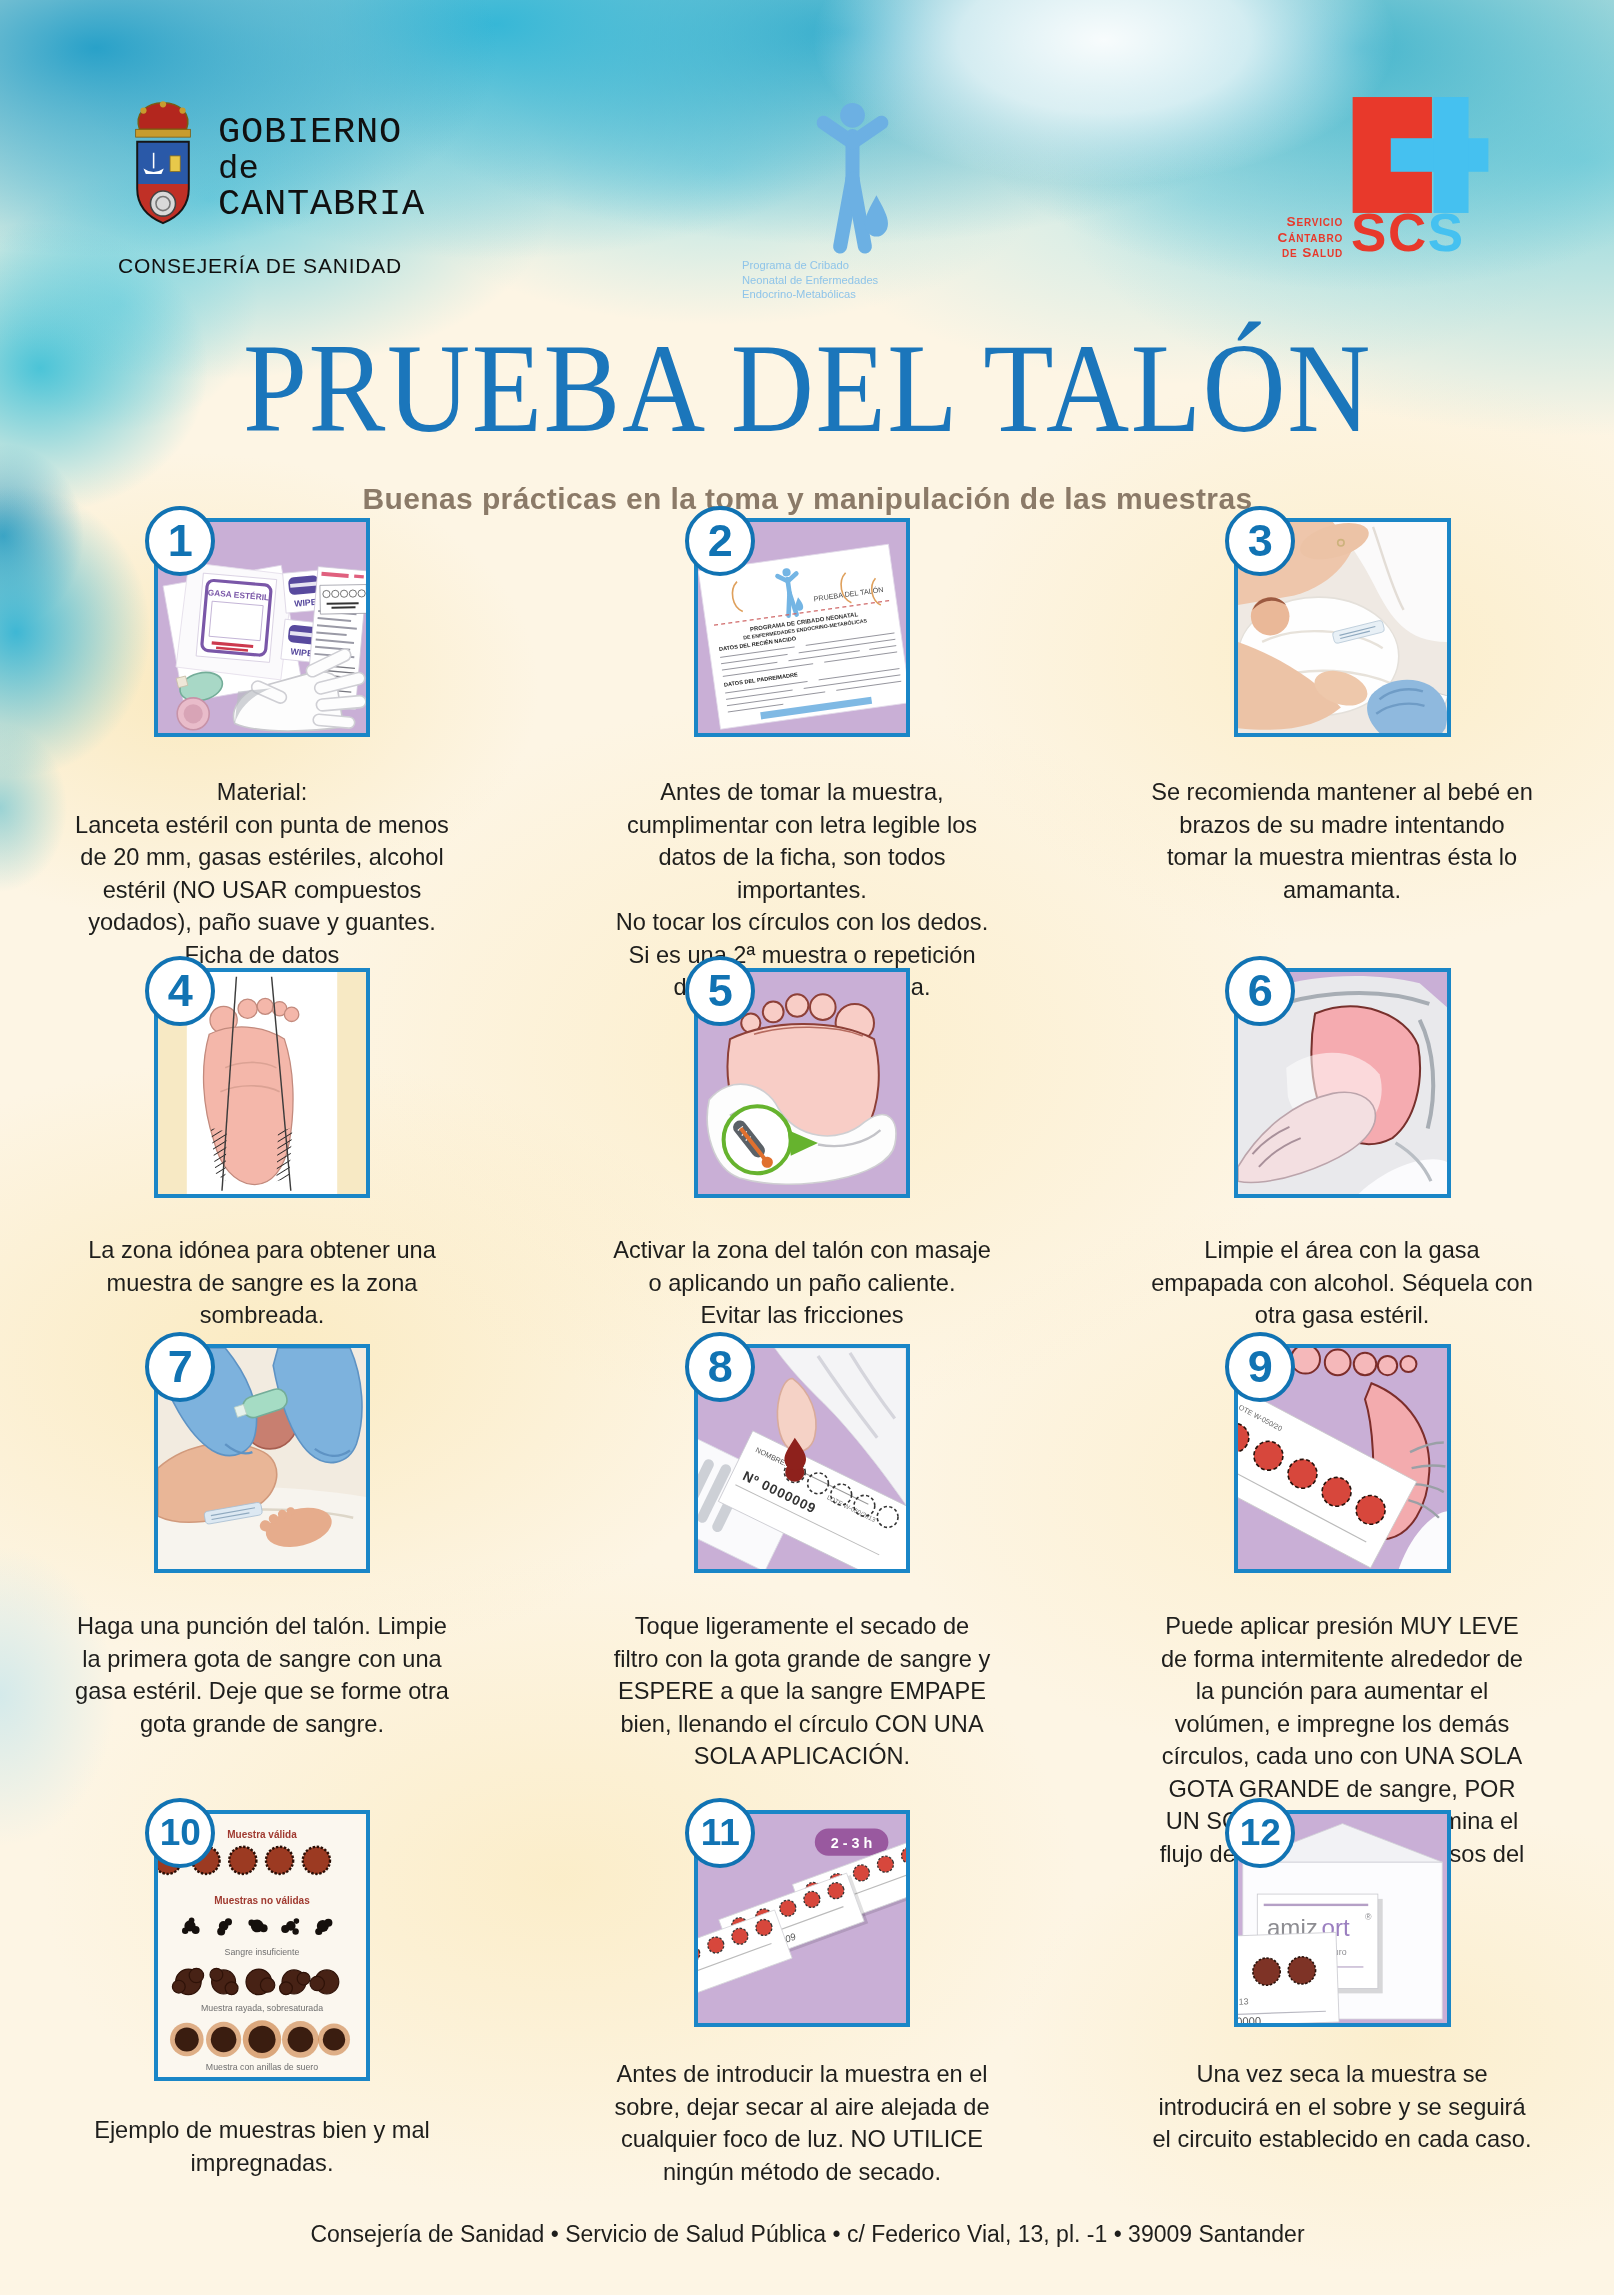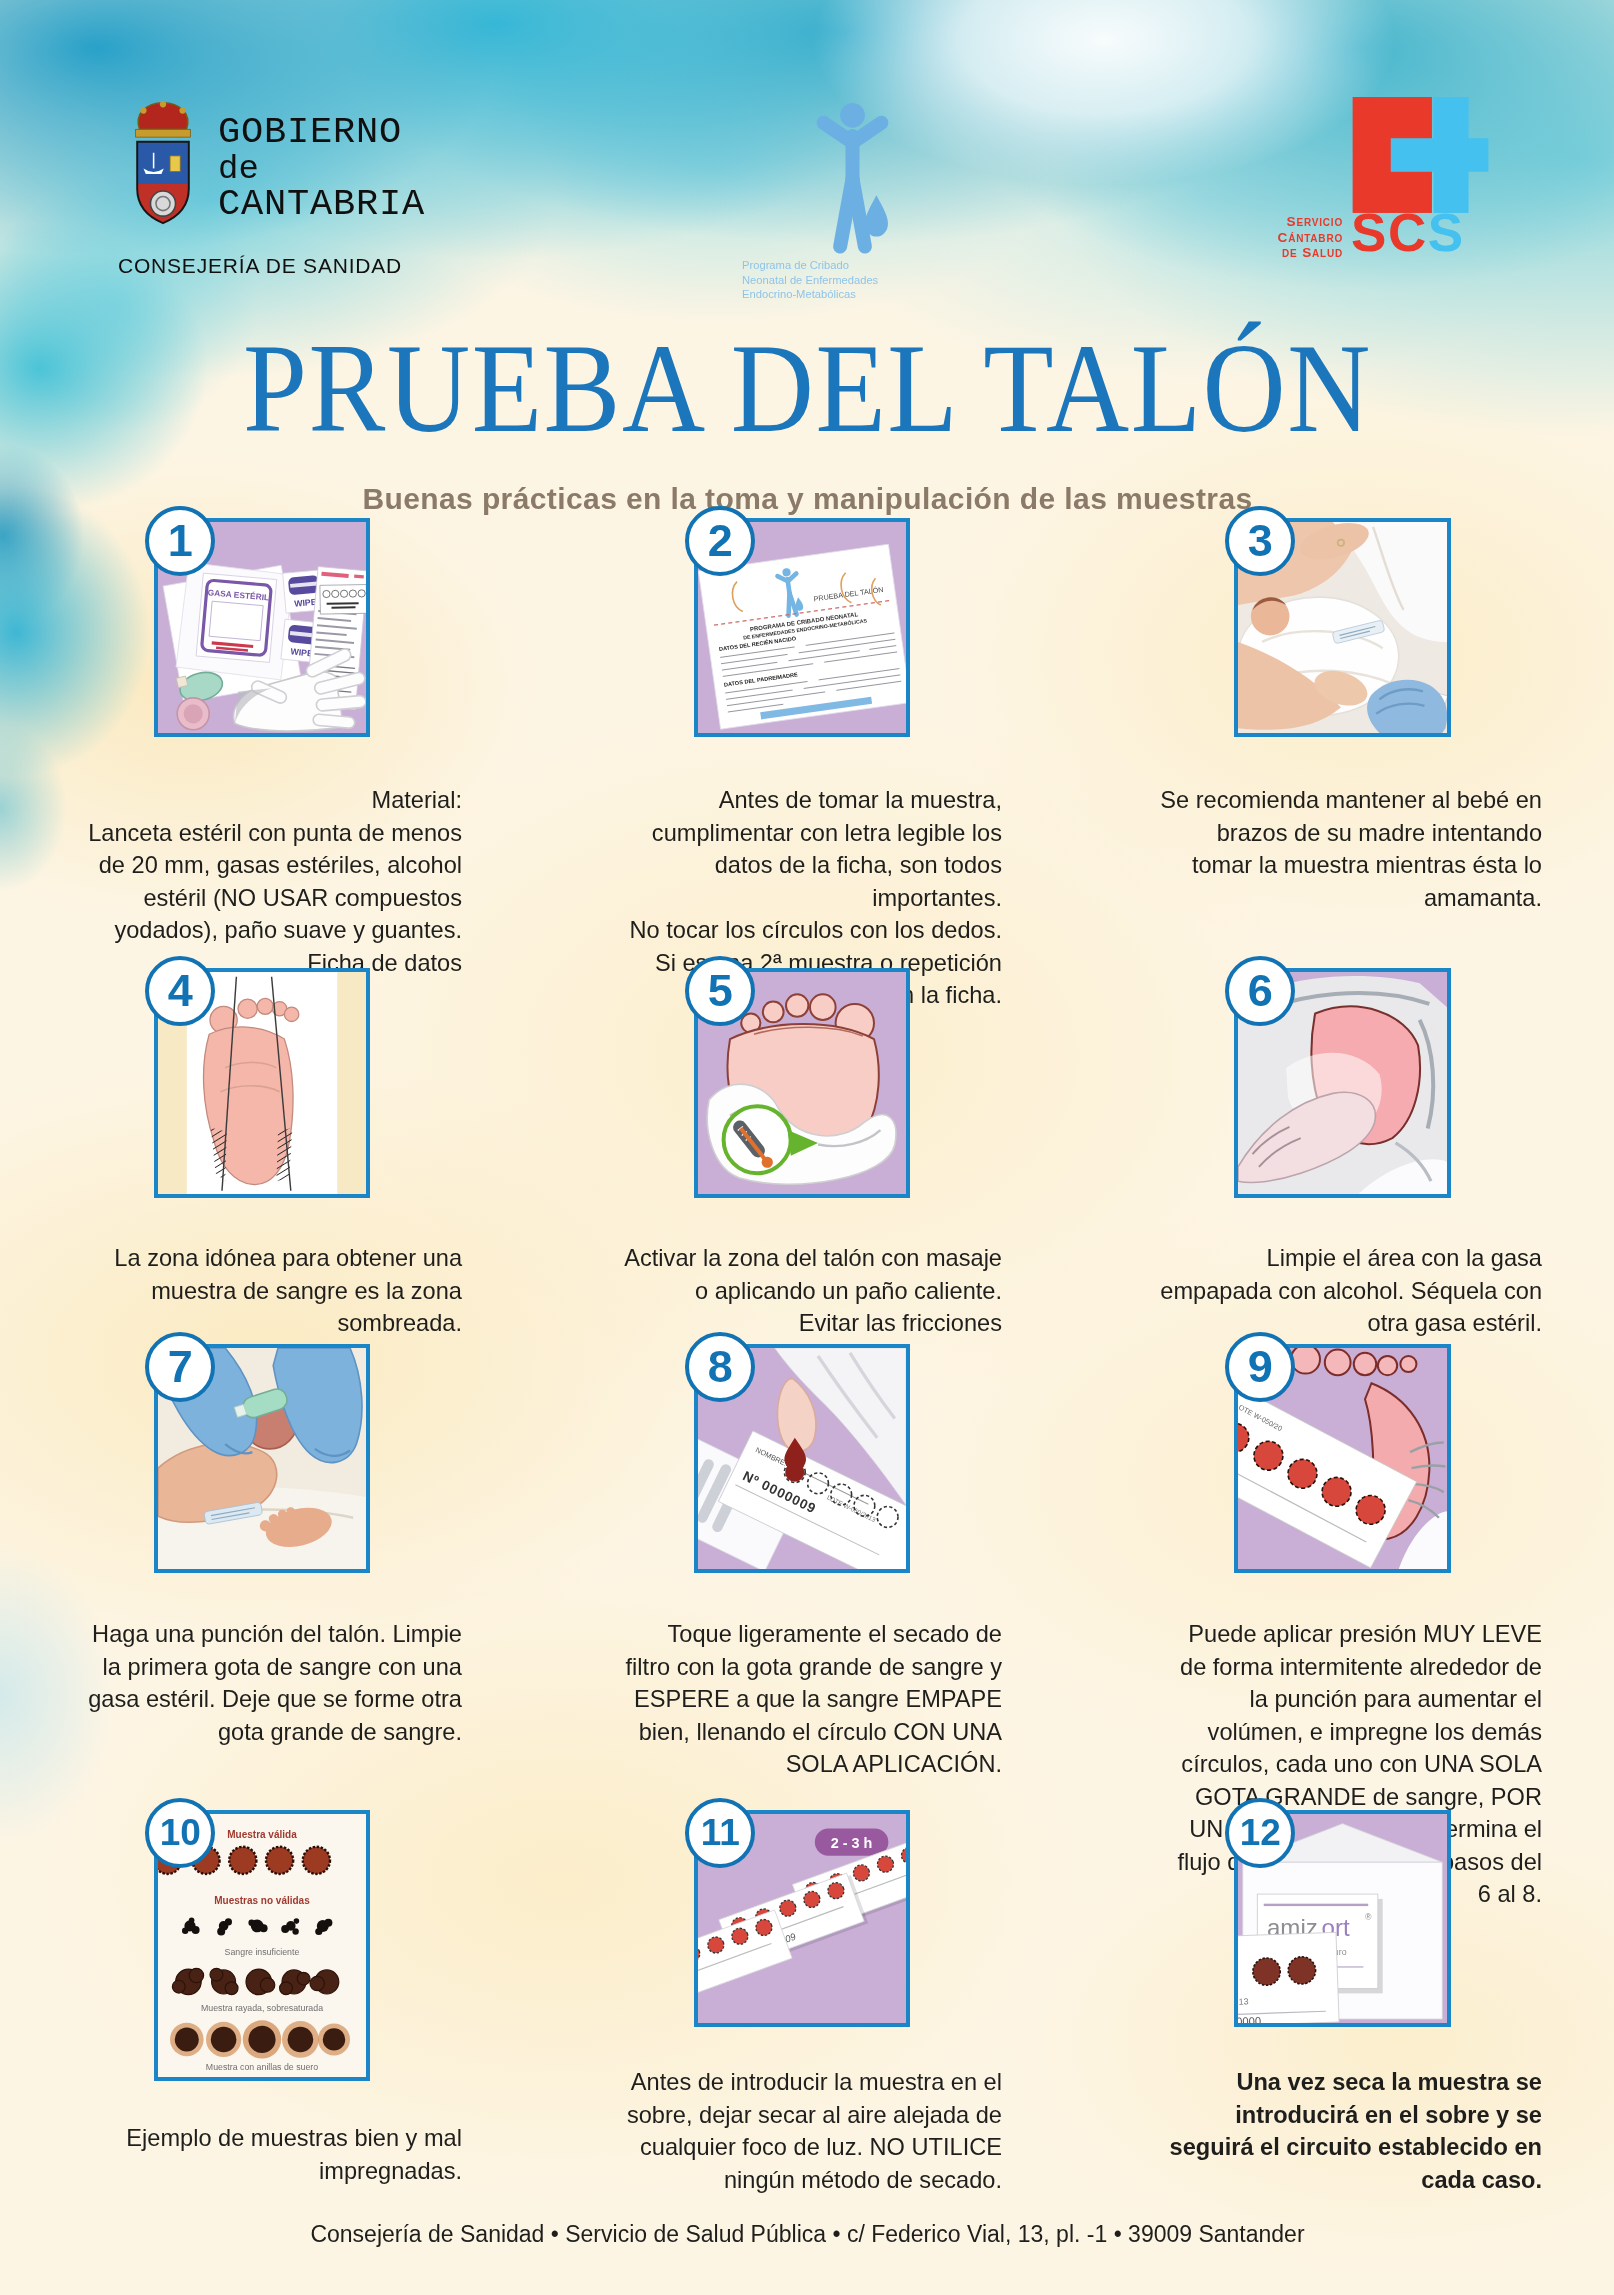--- a/index.html
+++ b/index.html
@@ -58,21 +58,21 @@
   }
   .frame svg{display:block;width:100%;height:100%;}
   .badge{
     position:absolute;left:-12.8px;top:-16px;width:70px;height:70px;border-radius:50%;
     background:#fff;border:4.8px solid #1173b3;box-sizing:border-box;
     display:flex;align-items:center;justify-content:center;
     font-weight:bold;color:#1173b3;font-size:45px;
   }
   .badge.two{font-size:37px;}
   .caption{
-    position:absolute;margin:8px;text-align:right;white-space:pre-line;
+    position:absolute;margin:0;text-align:center;white-space:pre-line;
     font-size:23.6px;line-height:1.38;color:#1e1e1c;
   }
   .footer{
     position:absolute;left:0;width:100%;text-align:center;
     font-size:23px;color:#1e1e1c;line-height:1.45;
   }
   text{font-family:"Liberation Sans",sans-serif;}
 </style>
 </head>
 <body>
@@ -658,17 +658,17 @@
         </g>
         <text x="0" y="236" font-size="11" fill="#777">13</text>
         <line x1="-4" y1="248" x2="108" y2="248" stroke="#b9b9c2" stroke-width="1.5"></line>
         <text x="-4" y="262" font-size="14" fill="#555">0000</text>
       </g>
     </svg>
     <div class="badge two">
         <span>12</span>
       </div>
   </div>
-  <p class="caption" style="left:1150px;top:2058px;width:384px;font-weight:bold">Una vez seca la muestra se introducirá en el sobre y se seguirá el circuito establecido en cada caso.</p>
+  <p class="caption" style="left:1150px;top:2058px;width:384px;font-weight:normal">Una vez seca la muestra se introducirá en el sobre y se seguirá el circuito establecido en cada caso.</p>
 
   <div class="footer" style="top:2218px">Consejería de Sanidad • Servicio de Salud Pública • c/ Federico Vial, 13, pl. -1 • 39009 Santander</div>
 </div>
 
 
 </body></html>

